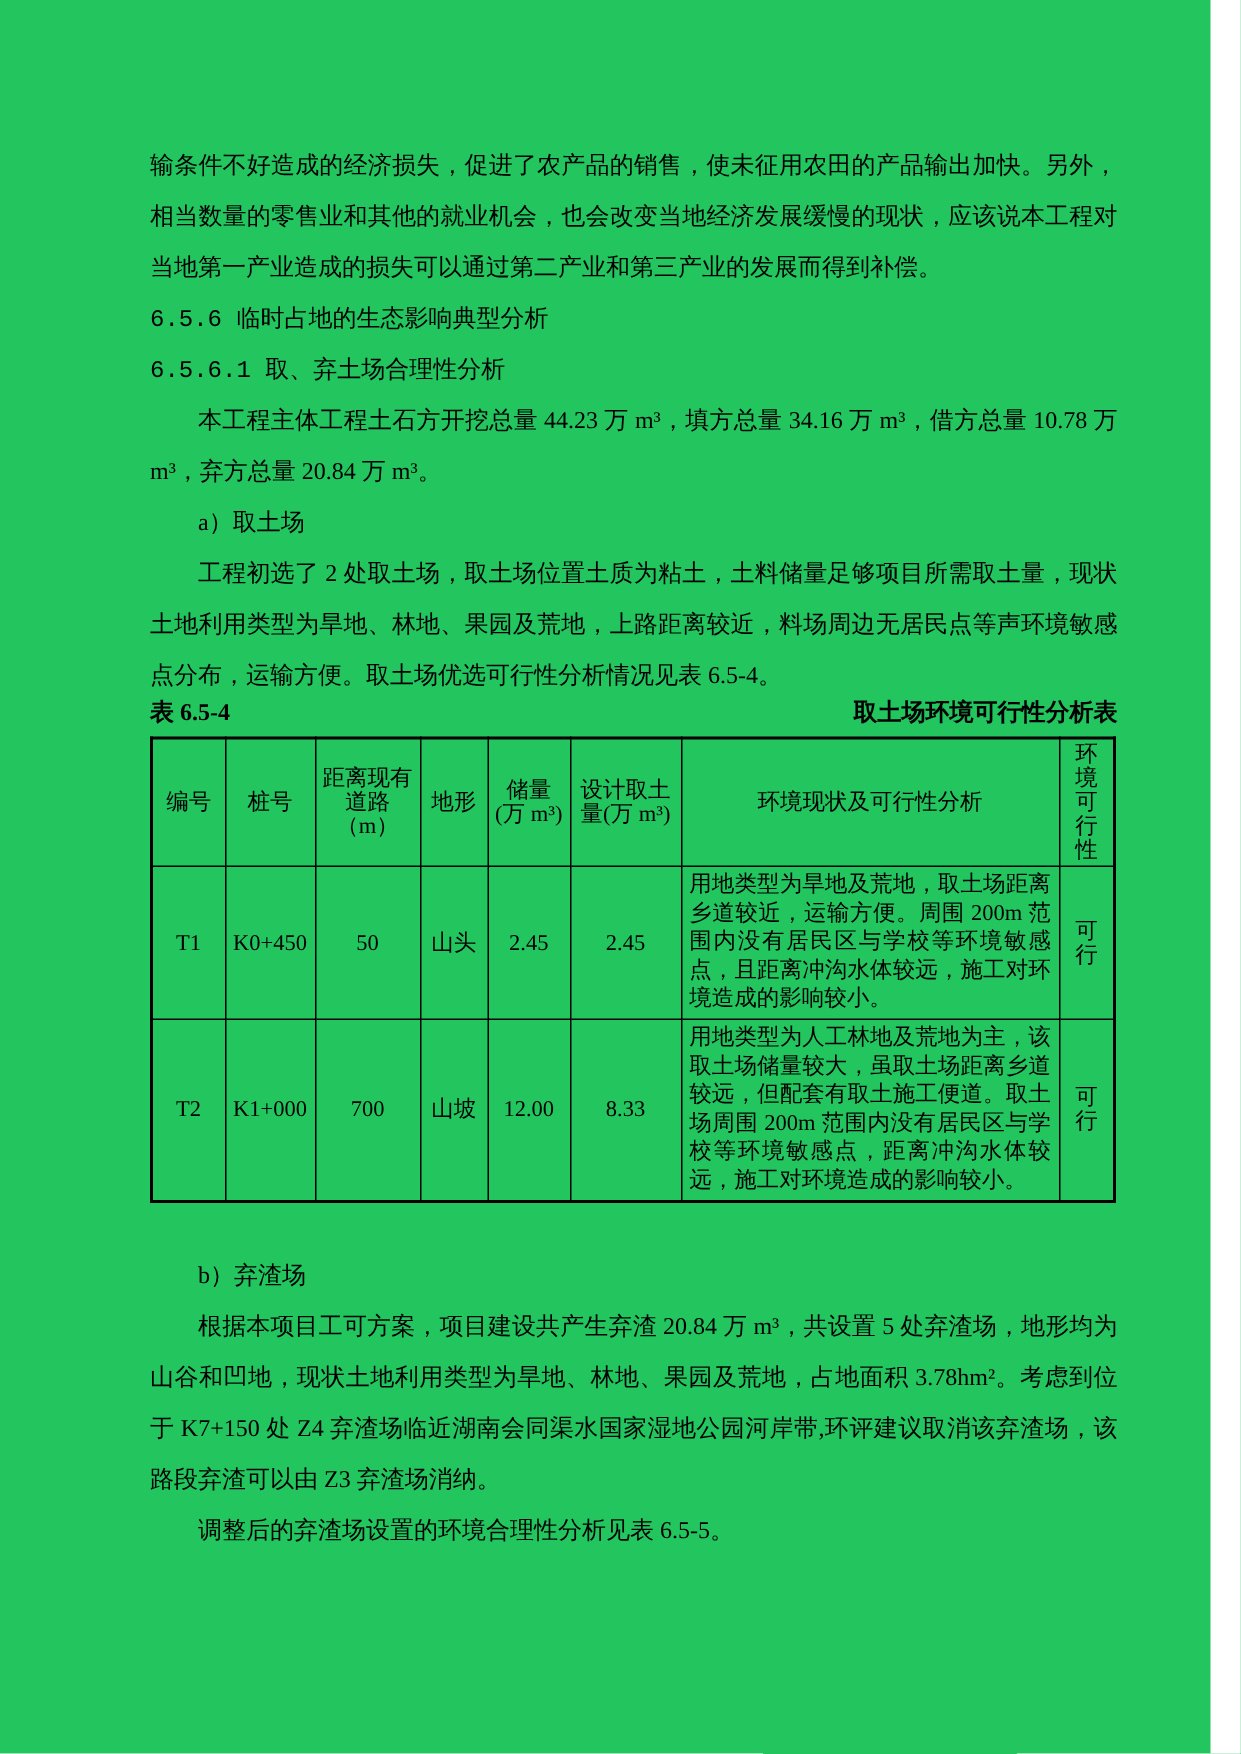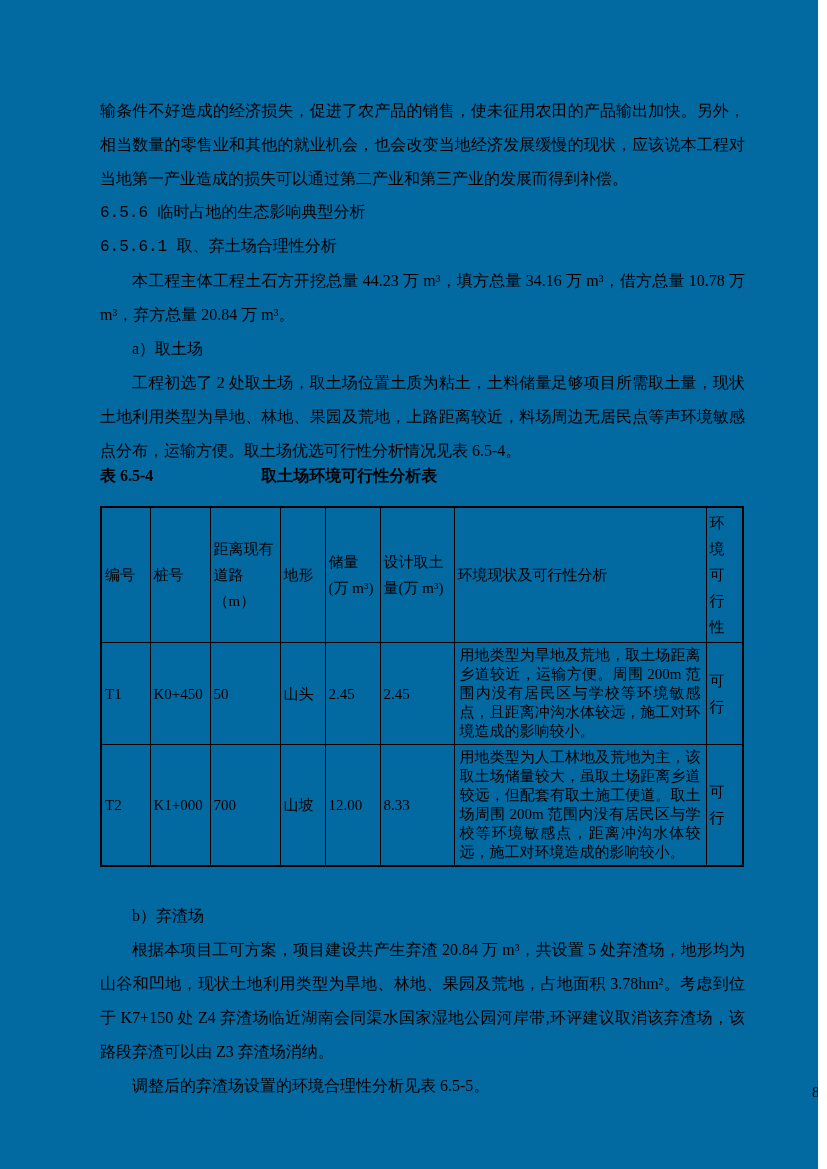--- a/index.html
+++ b/index.html
@@ -1,60 +1,60 @@
 <!DOCTYPE html>
 <html lang="zh"><head>
 <meta charset="utf-8">
 <style>
   html, body { margin: 0; padding: 0; background: #ffffff; }
   .page {
     position: relative;
     width: 807px;
     height: 1169px;
-    background: #0369a1;
+    background: #22c55e;
     color: #000000;
     font-family: "Liberation Serif", "DejaVu Serif", serif;
     overflow: hidden;
-    padding-left: 11px;
   }
   .content {
     position: absolute;
     left: 100px;
     top: 94px;
     width: 645px;
     font-size: 16px;
     line-height: 34px;
     text-align: justify;
   }
   .para { margin: 0; }
   .indent { text-indent: 2em; font-family: Liberation Serif, serif; }
   .heading { margin: 0; text-align: left; font-family: Liberation Mono, monospace; }
   .table-caption {
     display: flex;
     align-items: center;
     font-weight: bold;
     line-height: 20px;
-    margin: -2px 0 20px 0;
+    margin: -2px 0 5px 0;
     text-align: left;
+    justify-content: space-between;
   }
   .table-caption .spacer { width: 108px; }
   .t-table {
     border-collapse: collapse;
     table-layout: fixed;
     width: 642px;
     border: 2px solid #000;
     margin: 0;
   }
   .t-table th, .t-table td {
     border: 1px solid #000;
     font-weight: normal;
-    text-align: left;
+    text-align: center;
     vertical-align: middle;
     font-size: 15px;
-    line-height: 26px;
+    line-height: 16px;
     padding: 2px 3px;
     overflow: hidden;
   }
   .t-table td.analysis {
     text-align: justify;
     line-height: 19px;
     padding: 3px 5px;
   }
   .row-header { height: 62px; }
   .row-t1 { height: 94px; }

